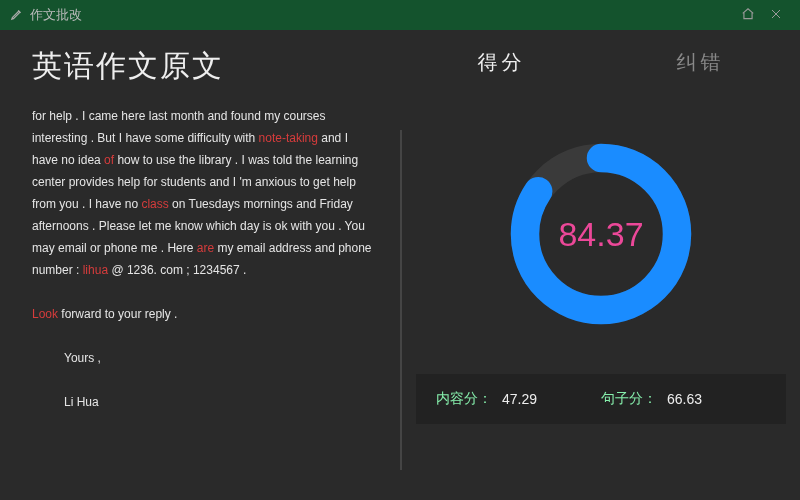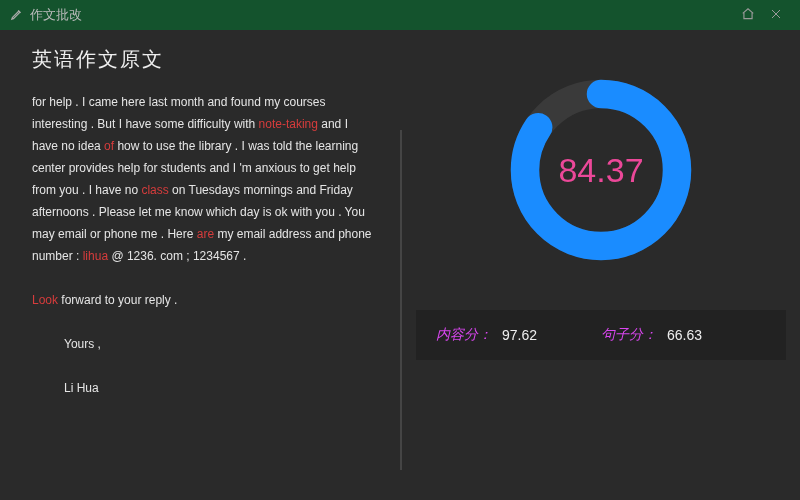--- a/index.html
+++ b/index.html
@@ -25,21 +25,21 @@
     height: 470px;
   }
 
   .left {
     width: 400px;
     padding: 16px 28px 0 32px;
     overflow: hidden;
     position: relative;
   }
   .left h2 {
-    font-size: 20px;
+    font-size: 30px;
     font-weight: 400;
     color: #eee;
     margin-bottom: 18px;
     letter-spacing: 2px;
   }
   .essay {
     font-size: 12px;
     line-height: 22px;
     color: #e5e5e5;
     height: 400px;
@@ -100,21 +100,21 @@
     background: #222;
     margin: 0 14px 14px 14px;
     padding: 16px 20px;
     display: grid;
     grid-template-columns: 1fr 1fr;
     row-gap: 18px;
     font-size: 14px;
     color: #ddd;
   }
   .subs .row { display:flex; gap: 10px; align-items:center; }
-  .subs .lab { color:#d946ef;font-style:italic; }
+  .subs .lab { color:#86efac; }
   .subs .val { color:#eee; }
 </style>
 </head>
 <body>
 
 <div class="titlebar">
   <span class="pen-icon">
     <svg viewBox="0 0 24 24" fill="none" stroke="#aaa" stroke-width="2">
         <path d="M3 21l3-1 11-11-2-2L4 18l-1 3z"></path>
         <path d="M14 6l4 4"></path>
@@ -137,35 +137,39 @@
 
 <div class="main">
   <div class="left">
     <h2>英语作文原文</h2>
     <div class="essay" id="essay">for help . I came here last month and found my courses interesting . But I have some difficulty with <span class="err">note-taking</span> and I have no idea <span class="err">of</span> how to use the library . I was told the learning center provides help for students and I 'm anxious to get help from you . I have no <span class="err">class</span> on Tuesdays mornings and Friday afternoons . Please let me know which day is ok with you . You may email or phone me . Here <span class="err">are</span> my email address and phone number : <span class="err">lihua</span> @ 1236. com ; 1234567 .<br><br><span class="err">Look</span> forward to your reply .<br><br><span class="indent"></span>Yours ,<br><br><span class="indent"></span>Li Hua</div>
   </div>
 
   <div class="divider"></div>
 
   <div class="right">
+    <div class="tabs">
+      <div class="tab active">得分</div>
+      <div class="tab">纠错</div>
+    </div>
 
     <div class="gauge-wrap">
       <div class="gauge">
         <svg viewBox="0 0 120 120">
           <circle cx="60" cy="60" r="48" stroke="#3a3a3a" stroke-width="18" fill="none"></circle>
           <circle id="arc" cx="60" cy="60" r="48" stroke="#1a8cff" stroke-width="18" fill="none" stroke-linecap="round" stroke-dasharray="254.453925296036 47.13896944858413"></circle>
         </svg>
         <div class="score">84.37</div>
       </div>
     </div>
 
     <div class="subs">
       <div class="row">
         <span class="lab">内容分：</span>
-        <span class="val">97.62</span>
+        <span class="val">47.29</span>
       </div>
       <div class="row">
         <span class="lab">句子分：</span>
         <span class="val">66.63</span>
       </div>
     </div>
   </div>
 </div>
 
 </body></html>

